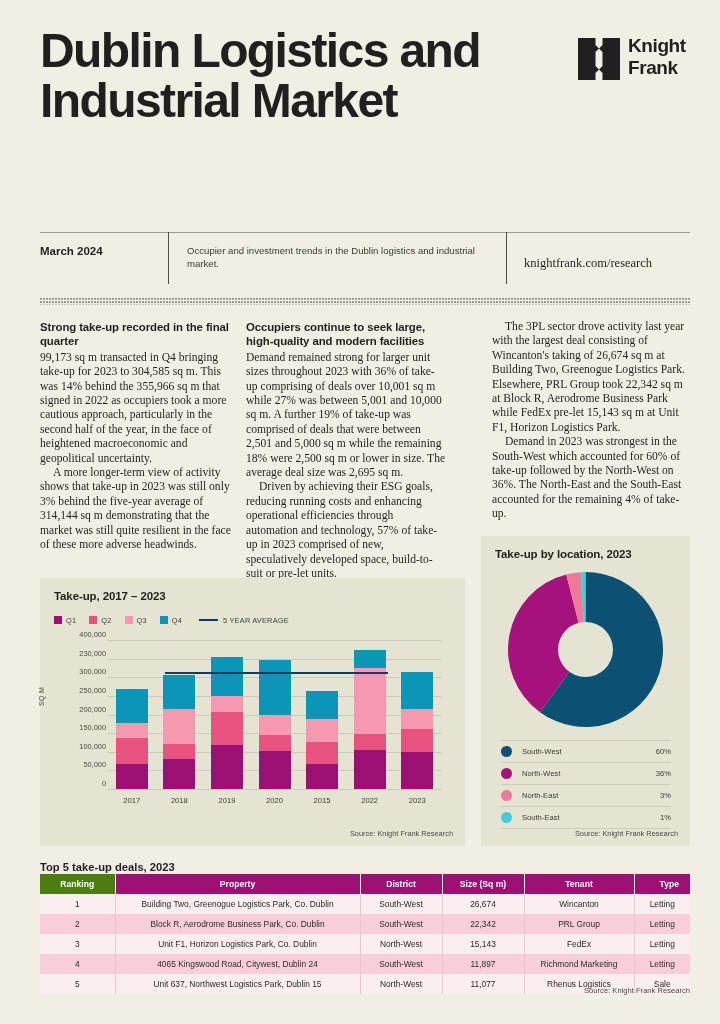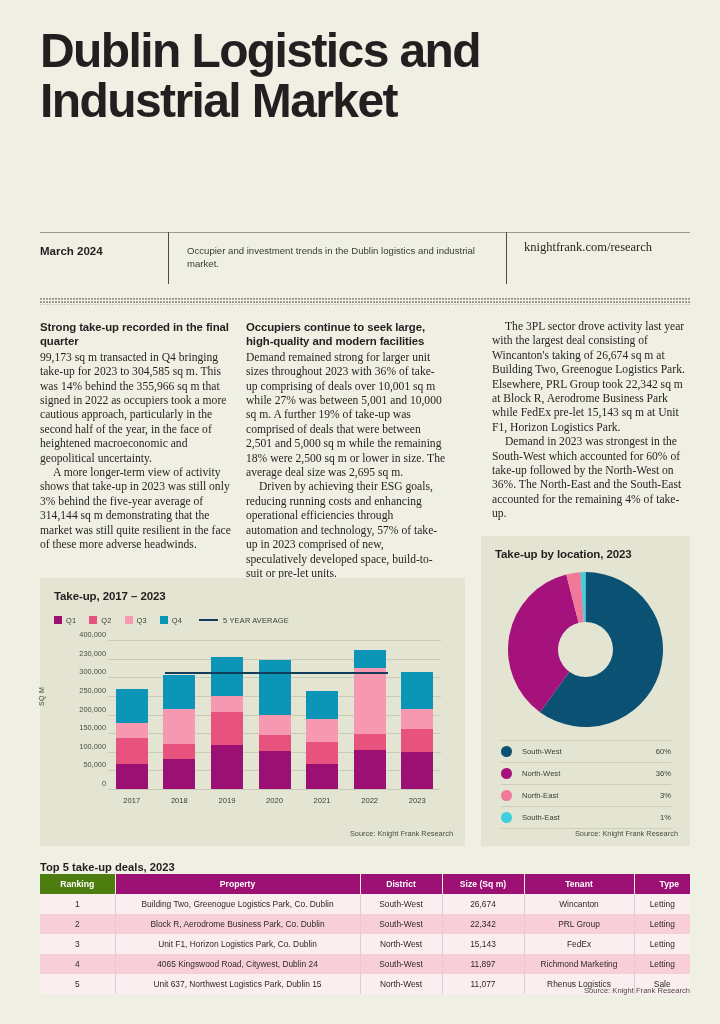--- a/index.html
+++ b/index.html
@@ -39,21 +39,21 @@
     position:absolute;left:0;top:13px;width:100px;
     font-weight:700;font-size:11.5px;color:#231F20;
   }
   .meta-sep1{position:absolute;left:128px;top:0;width:1px;height:52px;background:#4c4c44;}
   .meta-desc{
     position:absolute;left:147px;top:12px;width:290px;
     font-size:9.6px;line-height:13px;color:#3b3b35;
   }
   .meta-sep2{position:absolute;left:466px;top:0;width:1px;height:52px;background:#4c4c44;}
   .meta-url{
-    position:absolute;left:484px;top:8px;
+    position:absolute;left:484px;top:24px;
     font-family:"Liberation Serif", serif;
     font-size:12.5px;color:#231F20;
   }
   .dots{
     position:absolute;left:40px;top:298px;width:650px;height:7px;
     background-image:
       radial-gradient(circle at 1px 1px, #8d8d80 0.9px, transparent 1.1px);
     background-size:3px 3.3px;
     opacity:.95;
   }
@@ -168,20 +168,32 @@
 </style>
 </head>
 <body>
 
 <div class="page">
 
   <div class="hero">
     <h1>Dublin Logistics and Industrial Market</h1>
   </div>
 
+  <div class="logo">
+    <svg class="logo-mark" viewBox="0 0 42 42">
+      <path d="M0,0 L17.5,0 L17.5,7 L21,10.5 L17.5,14 L17.5,21 L0,21 Z" fill="#231F20"></path>
+      <path d="M42,0 L24.5,0 L24.5,7 L21,10.5 L24.5,14 L24.5,21 L42,21 Z" fill="#231F20"></path>
+      <path d="M0,42 L17.5,42 L17.5,35 L21,31.5 L17.5,28 L17.5,21 L0,21 Z" fill="#231F20"></path>
+      <path d="M42,42 L24.5,42 L24.5,35 L21,31.5 L24.5,28 L24.5,21 L42,21 Z" fill="#231F20"></path>
+    </svg>
+    <div class="logo-text">
+      <div>Knight</div>
+      <div>Frank</div>
+    </div>
+  </div>
 
   <div class="rule-top"></div>
   <div class="meta">
     <div class="meta-date">March 2024</div>
     <div class="meta-sep1"></div>
     <div class="meta-desc">Occupier and investment trends in the Dublin logistics and industrial market.</div>
     <div class="meta-sep2"></div>
     <div class="meta-url">knightfrank.com/research</div>
   </div>
   <div class="dots"></div>
@@ -300,21 +312,21 @@
           <span class="seg" style="height: 22.35px; background: rgb(232, 82, 127);"></span>
           <span class="seg" style="height: 37.25px; background: rgb(155, 16, 114);"></span>
         </div>
         <div class="avgline" style="left: 57.3571px; width: 222.286px; top: 31.9814px; background: rgb(18, 59, 92);"></div>
       </div>
     <div class="xlabels" id="bar-xlabels">
         <div class="xlab" style="left: 0.785714px;">2017</div>
         <div class="xlab" style="left: 48.3571px;">2018</div>
         <div class="xlab" style="left: 95.9286px;">2019</div>
         <div class="xlab" style="left: 143.5px;">2020</div>
-        <div class="xlab" style="left: 191.071px;">2021</div>
+        <div class="xlab" style="left: 191.071px;">2015</div>
         <div class="xlab" style="left: 238.643px;">2022</div>
         <div class="xlab" style="left: 286.214px;">2023</div>
       </div>
 
     <div class="src">Source: Knight Frank Research</div>
   </div>
 
   <div class="panel-donut">
     <div class="panel-title">Take-up by location, 2023</div>
 

